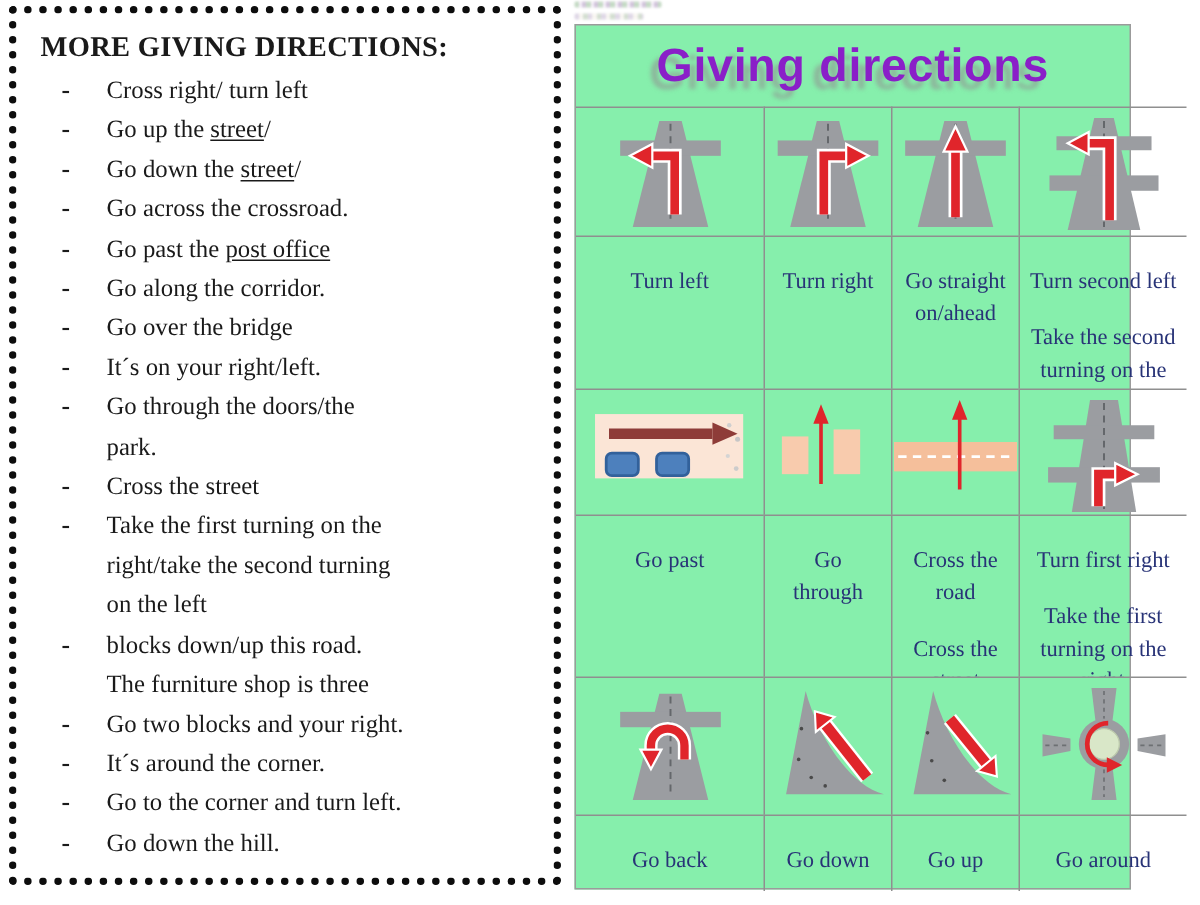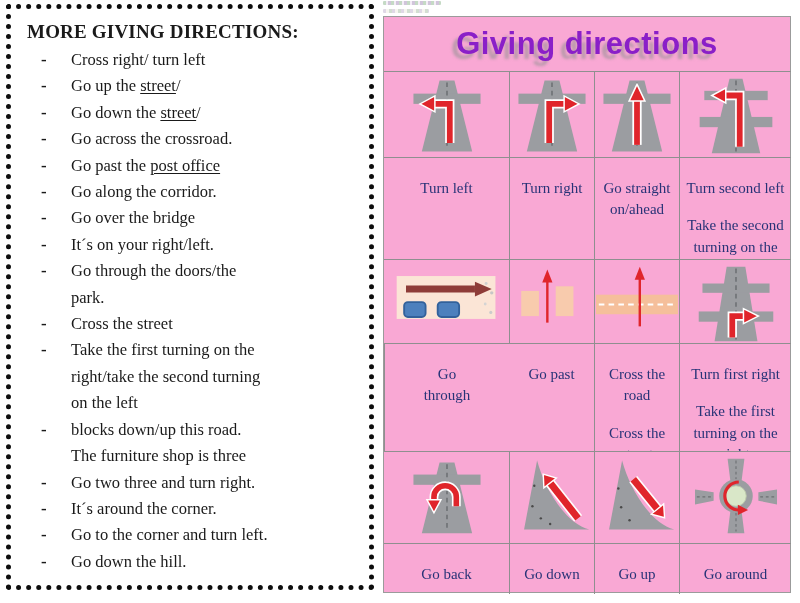--- a/index.html
+++ b/index.html
@@ -15,22 +15,22 @@
   .panel-title{font-size:19px;font-weight:bold;letter-spacing:.2px;margin:2px 0 4px 0;white-space:nowrap;}
   .dlist{margin-top:2px;}
   .item{display:flex;padding-left:14px;}
   .item .dash{width:30px;flex:0 0 30px;font-size:17px;line-height:26.4px;font-weight:bold;}
   .item .itext{font-size:16.5px;line-height:26.4px;font-weight:500;}
   .item .line{white-space:nowrap;}
   .item .u{text-decoration:underline;text-underline-offset:2px;}
 
   
   .poster{
-    position:absolute;left:383px;top:16px;width:408px;height:577px;
-    border:1px solid #9b9b9b;background:#f9a8d4;
+    position:absolute;left:383px;top:16px;width:371px;height:577px;
+    border:1px solid #9b9b9b;background:#86efac;
   }
   .poster-title{
     height:54px;display:flex;align-items:center;justify-content:center;
     font-family:"Liberation Sans","DejaVu Sans",sans-serif;
     font-weight:bold;font-size:31px;letter-spacing:.5px;
     color:#8a1fc8;
     text-shadow:-5px 5px 3px rgba(145,145,145,.6);
   }
   .grid{display:grid;}
   .cell{
@@ -128,21 +128,21 @@
       <div class="item">
         <span class="dash">-</span>
         <div class="itext">
           <div class="line"><span>blocks down/up this road.</span></div>
           <div class="line"><span>The furniture shop is three</span></div>
         </div>
       </div>
       <div class="item">
         <span class="dash">-</span>
         <div class="itext">
-          <div class="line"><span>Go two three and turn right.</span></div>
+          <div class="line"><span>Go two blocks and your right.</span></div>
         </div>
       </div>
       <div class="item">
         <span class="dash">-</span>
         <div class="itext">
           <div class="line"><span>It´s around the corner.</span></div>
         </div>
       </div>
       <div class="item">
         <span class="dash">-</span>
@@ -252,25 +252,25 @@
         <span><svg width="100" height="82" viewBox="0 0 100 88">
             <polygon points="40,4 60,4 73,84 27,84" fill="#9b9da1"></polygon>
             <rect x="14" y="22" width="72" height="10" fill="#9b9da1"></rect>
             <rect x="10" y="52" width="80" height="11" fill="#9b9da1"></rect>
             <line x1="50" y1="6" x2="50" y2="82" stroke="#64676b" stroke-width="1.4" stroke-dasharray="5,4"></line>
             <path d="M46,80 L46,57 L60,57" fill="none" stroke="#fff" stroke-width="10"></path>
             <path d="M46,80 L46,57 L60,57" fill="none" stroke="#e0252b" stroke-width="6.2"></path>
             <polygon points="58,49 58,65 74,57" fill="#e0252b" stroke="#fff" stroke-width="1.6"></polygon>
           </svg></span>
       </div>
-      <div class="cell labels">
-        <div class="para">Go<br>through</div>
-      </div>
       <div class="cell labels c0">
         <div class="para">Go past</div>
+      </div>
+      <div class="cell labels">
+        <div class="para">Go<br>through</div>
       </div>
       <div class="cell labels">
         <div class="para">Cross the<br>road</div>
         <div class="para">Cross the<br>street</div>
       </div>
       <div class="cell labels">
         <div class="para">Turn first right</div>
         <div class="para">Take the first<br>turning on the<br>right</div>
       </div>
       <div class="cell icons c0">

